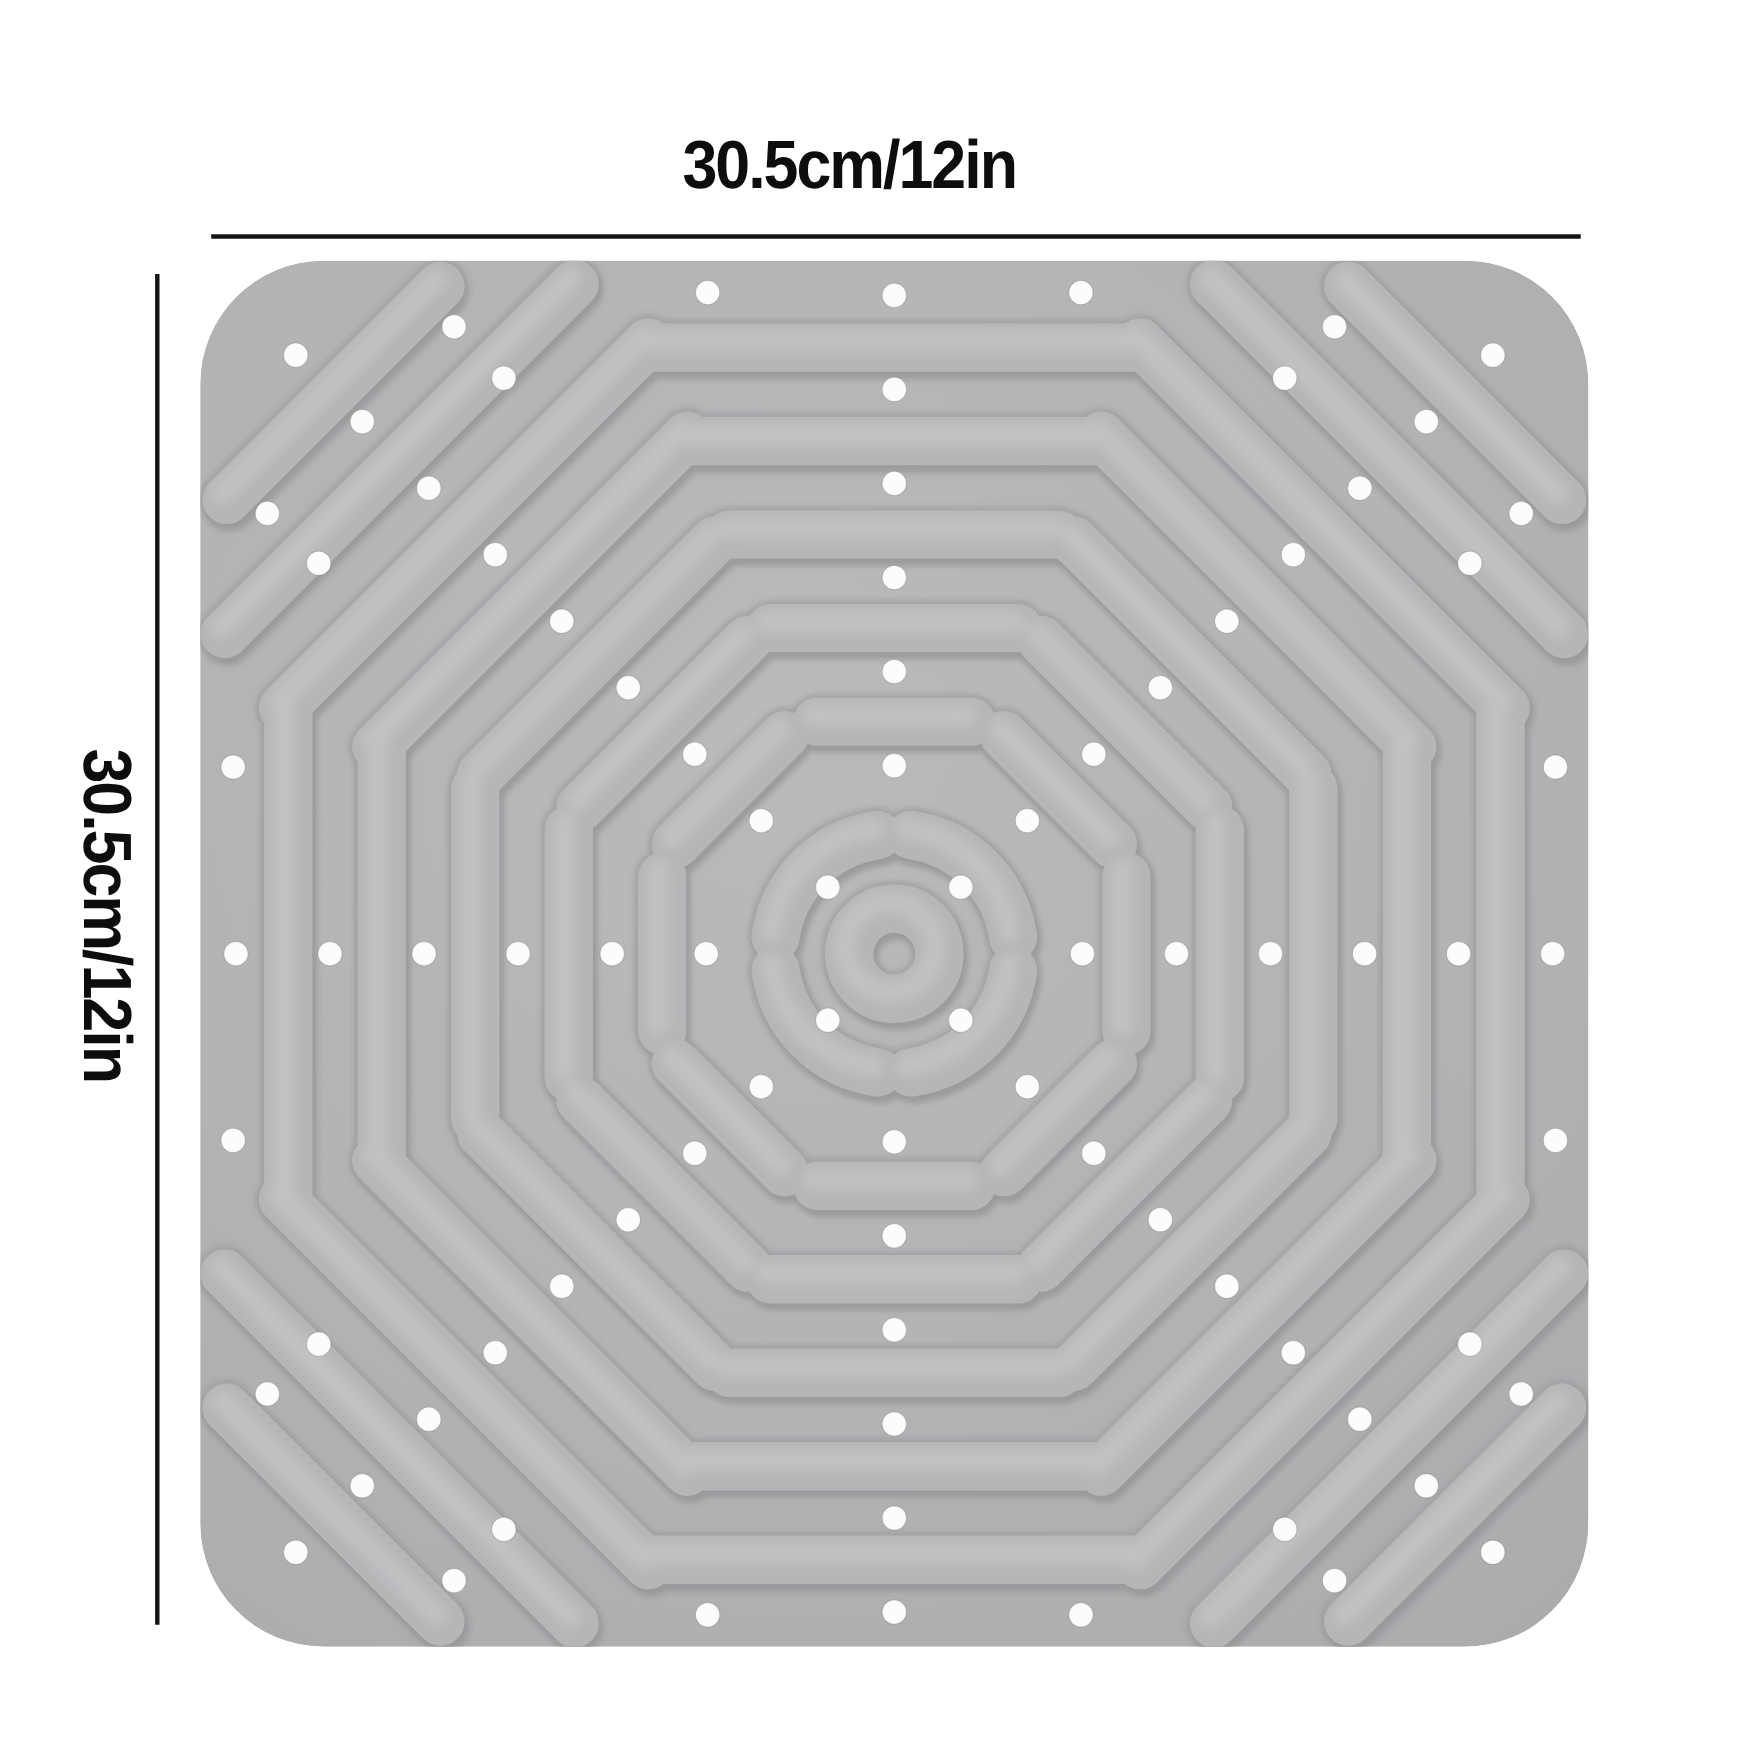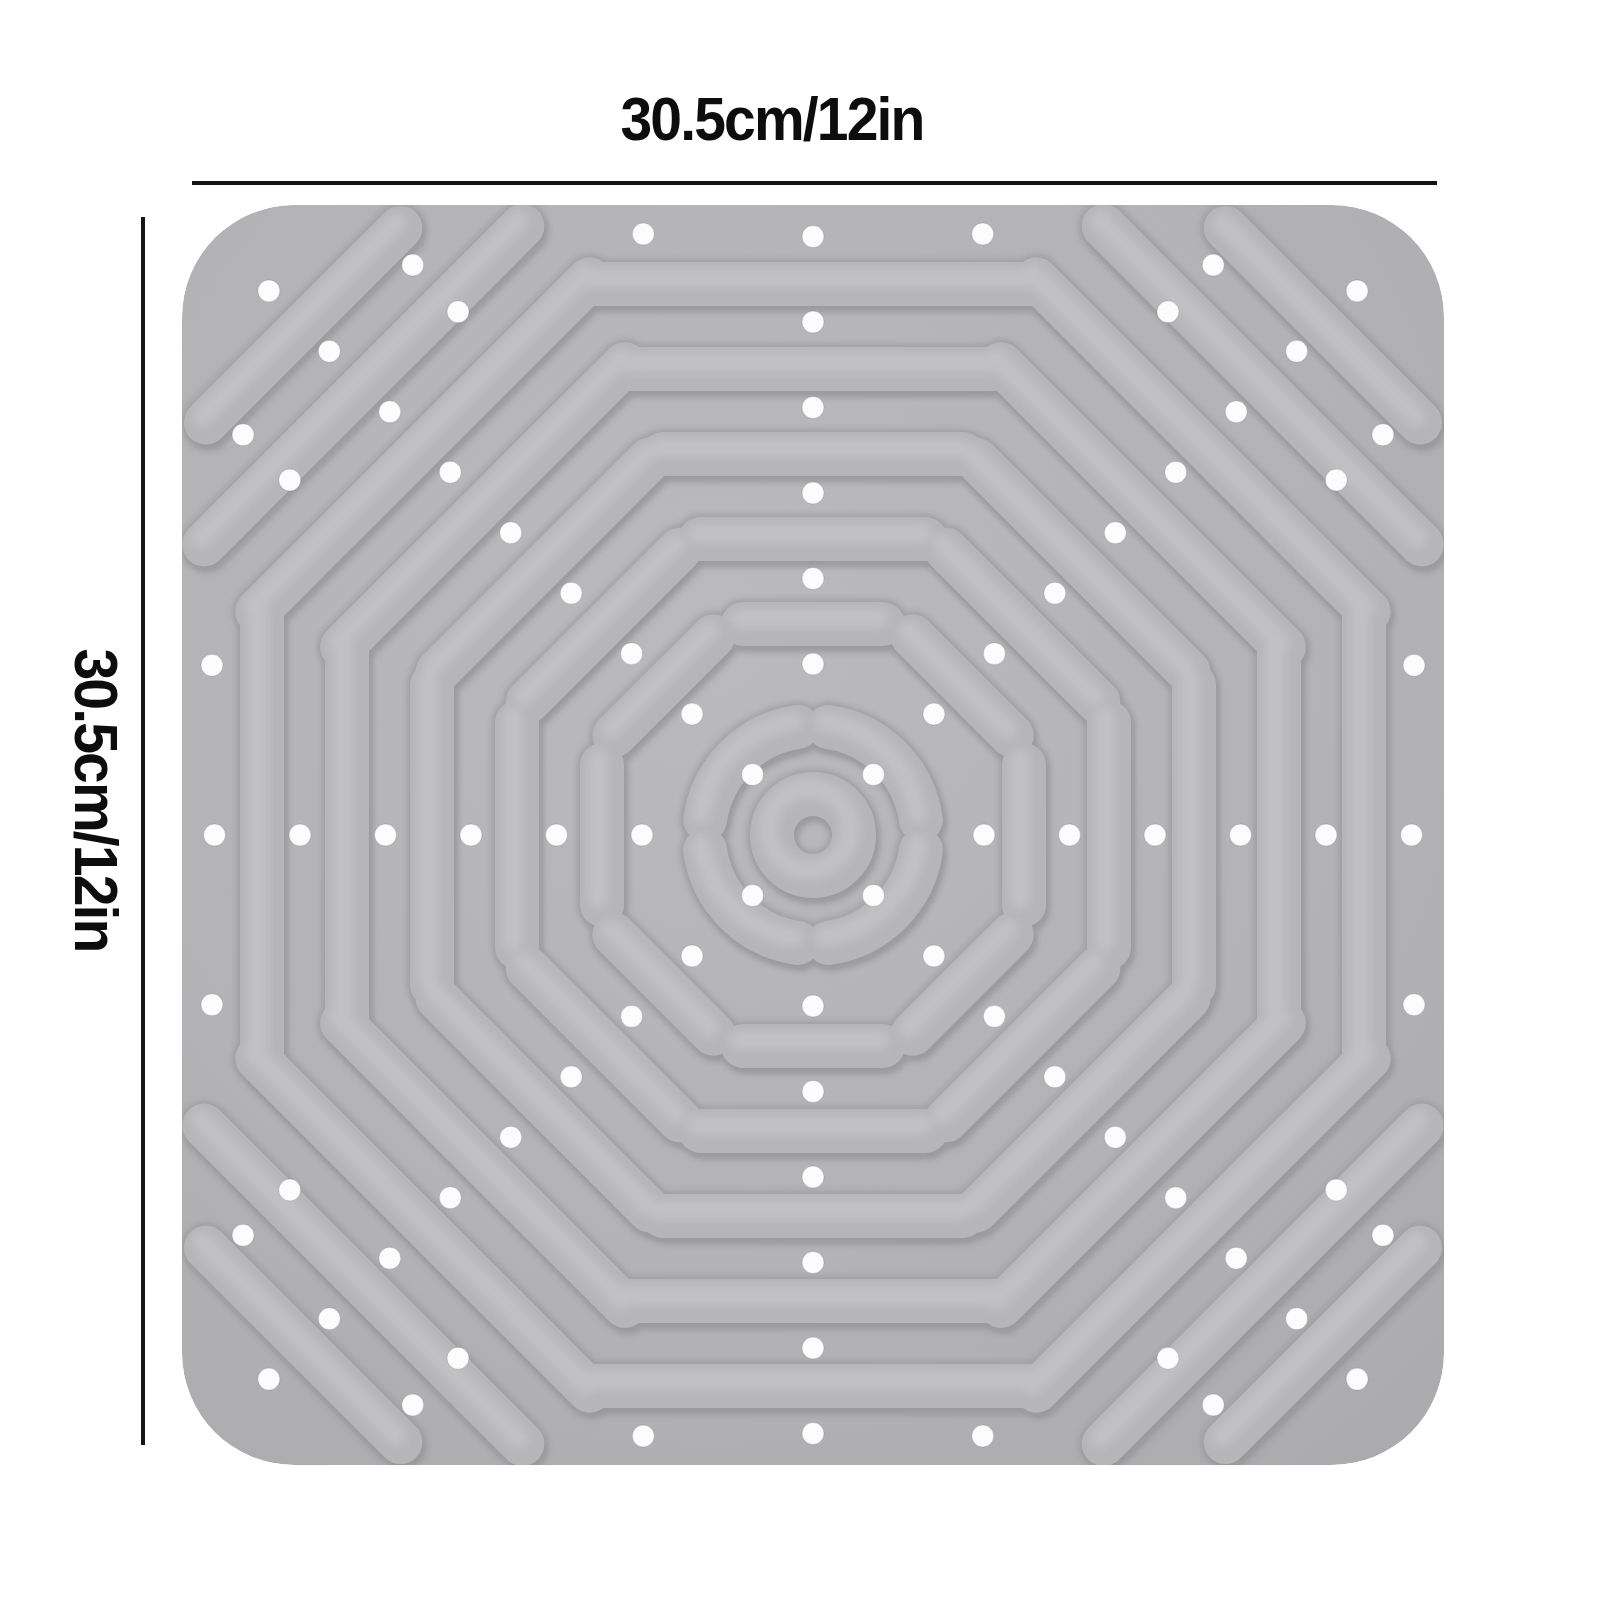--- a/index.html
+++ b/index.html
@@ -1,17 +1,17 @@
 <!DOCTYPE html>
 <html><head>
 <meta charset="utf-8">
 <style>
   html,body{margin:0;padding:0;background:#ffffff;}
   body{width:1600px;height:1600px;overflow:hidden;font-family:"Liberation Sans",sans-serif;}
-  .stage{position:relative;width:1600px;height:1440px;background:#ffffff;}
+  .stage{position:relative;width:1600px;height:1440px;background:#ffffff;margin-top:32px;}
   #scene{position:absolute;left:0;top:0;}
   .dim-label{
     position:absolute;
     white-space:nowrap;
     letter-spacing:-2px;
     font-weight:600;
     line-height:1;
     user-select:none;
   }
   .dim-label.top{

